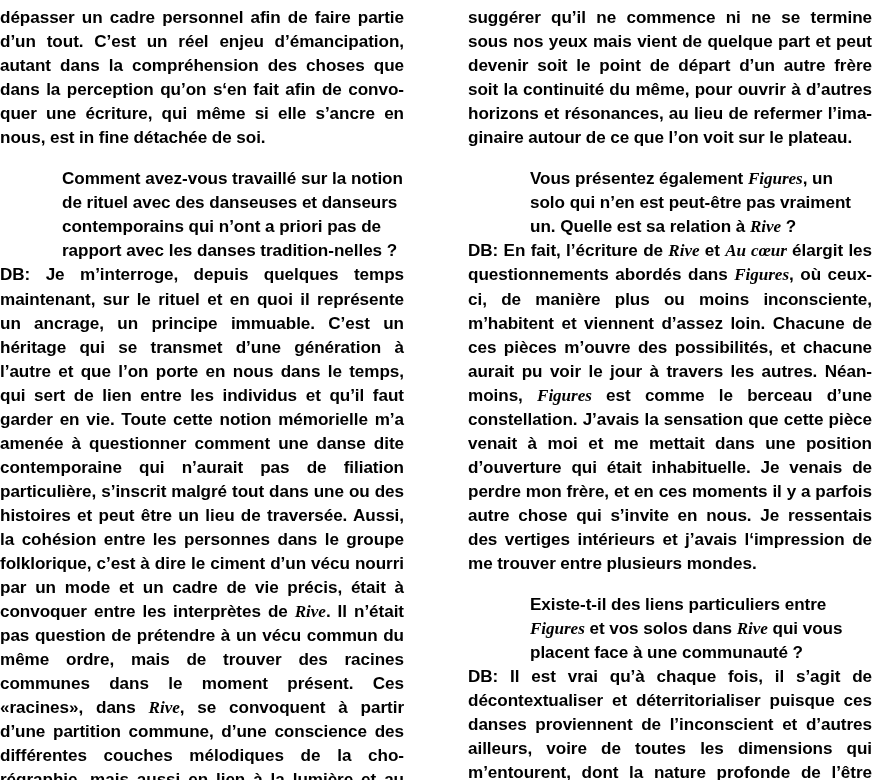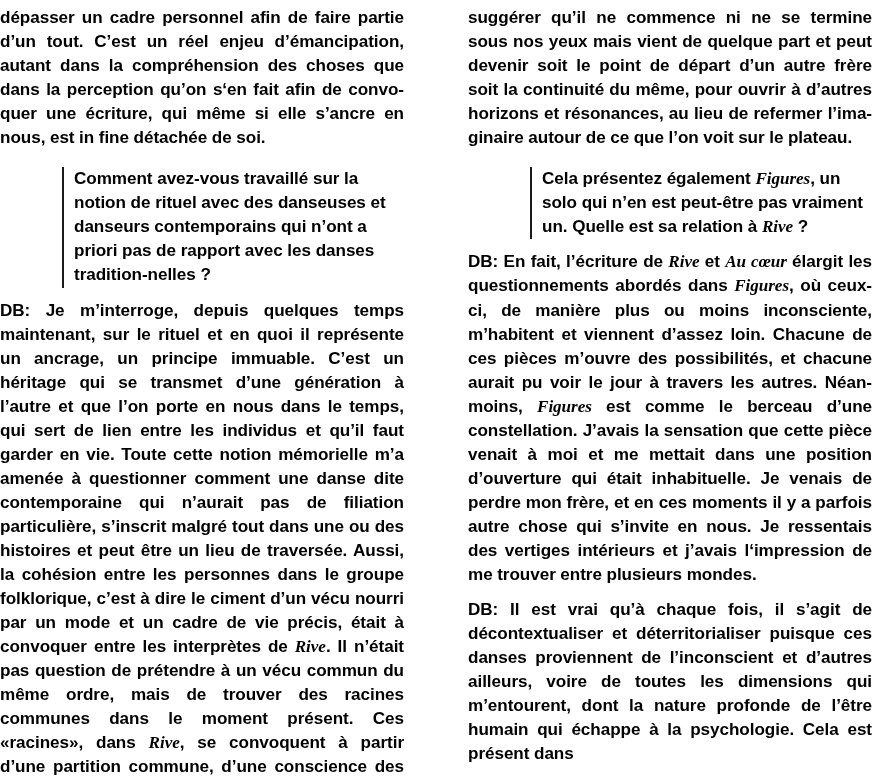--- a/index.html
+++ b/index.html
@@ -42,41 +42,41 @@
     text-justify: inter-word;
     letter-spacing: -0.05px;
     word-spacing: -0.1px;
     margin: 0;
     hyphens: manual;
   }
 
   
   .question {
     display: flex;
-    flex-direction: row;
+    flex-direction: column;
     align-items: stretch;
     margin: 17px 0 0 0;
     padding-left: 62px;
   }
   .question-rule {
     width: 2px;
     background: #1a1a1a;
     flex: 0 0 auto;
     margin-right: 10px;
   }
   .question-text {
     font-size: 17.1px;
     line-height: 24.05px;
     font-weight: 700;
     text-align: left;
     letter-spacing: -0.05px;
     margin: 0;
     flex: 1 1 auto;
   }
-  .answer-after-question { margin-top: 11px; }
+  .answer-after-question { margin-top: 0; }
   .para + .question { margin-top: 17px; }
 
   i, .ital { font-style: italic; font-family: Liberation Serif, serif; }
 </style>
 </head>
 <body>
 
 <div class="page">
 
   <div class="column column-left">
@@ -91,23 +91,27 @@
     <p class="para answer-after-question"><span>DB:</span><span> Je m’interroge, depuis quelques temps maintenant, sur le rituel et en quoi il représente un ancrage, un principe immuable. C’est un héritage qui se transmet d’une génération à l’autre et que l’on porte en nous dans le temps, qui sert de lien entre les individus et qu’il faut garder en vie. Toute cette notion mémorielle m’a amenée à questionner comment une danse dite contemporaine qui n’aurait pas de filiation particulière, s’inscrit malgré tout dans une ou des histoires et peut être un lieu de traversée. Aussi, la cohésion entre les personnes dans le groupe folklorique, c’est à dire le ciment d’un vécu nourri par un mode et un cadre de vie précis, était à convoquer entre les interprètes de </span><i>Rive</i><span>. Il n’était pas question de prétendre à un vécu commun du même ordre, mais de trouver des racines communes dans le moment présent. Ces «racines», dans </span><i>Rive</i><span>, se convoquent à partir d’une partition commune, d’une conscience des différentes couches mélodiques de la cho-régraphie, mais aussi en lien à la lumière et au son qui créent une certaine nature d’accords et de motifs.</span></p>
 
   </div>
 
   <div class="column column-right">
 
     <p class="para">suggérer qu’il ne commence ni ne se termine sous nos yeux mais vient de quelque part et peut devenir soit le point de départ d’un autre frère soit la continuité du même, pour ouvrir à d’autres horizons et résonances, au lieu de refermer l’ima-ginaire autour de ce que l’on voit sur le plateau.</p>
 
     <div class="question">
       <div class="question-rule"></div>
-      <p class="question-text"><span>Cela présentez également </span><i>Figures</i><span>, un solo qui n’en est peut-être pas vraiment un. Quelle est sa relation à </span><i>Rive</i><span> ?</span></p>
+      <p class="question-text"><span>Vous présentez également </span><i>Figures</i><span>, un solo qui n’en est peut-être pas vraiment un. Quelle est sa relation à </span><i>Rive</i><span> ?</span></p>
     </div>
 
     <p class="para answer-after-question"><span>DB:</span><span> En fait, l’écriture de </span><i>Rive</i><span> et </span><i>Au cœur</i><span> élargit les questionnements abordés dans </span><i>Figures</i><span>, où ceux-ci, de manière plus ou moins inconsciente, m’habitent et viennent d’assez loin. Chacune de ces pièces m’ouvre des possibilités, et chacune aurait pu voir le jour à travers les autres. Néan-moins, </span><i>Figures</i><span> est comme le berceau d’une constellation. J’avais la sensation que cette pièce venait à moi et me mettait dans une position d’ouverture qui était inhabituelle. Je venais de perdre mon frère, et en ces moments il y a parfois autre chose qui s’invite en nous. Je ressentais des vertiges intérieurs et j’avais l‘impression de me trouver entre plusieurs mondes.</span></p>
 
+    <div class="question">
+      <div class="question-rule"></div>
+      <p class="question-text"><span>Existe-t-il des liens particuliers entre </span><i>Figures</i><span> et vos solos dans </span><i>Rive</i><span> qui vous placent face à une communauté ?</span></p>
+    </div>
 
     <p class="para answer-after-question"><span>DB:</span><span> Il est vrai qu’à chaque fois, il s’agit de décontextualiser et déterritorialiser puisque ces danses proviennent de l’inconscient et d’autres ailleurs, voire de toutes les dimensions qui m’entourent, dont la nature profonde de l’être humain qui échappe à la psychologie. Cela est présent dans </span></p>
 
   </div>
 
 </div>
 
 </body></html>

